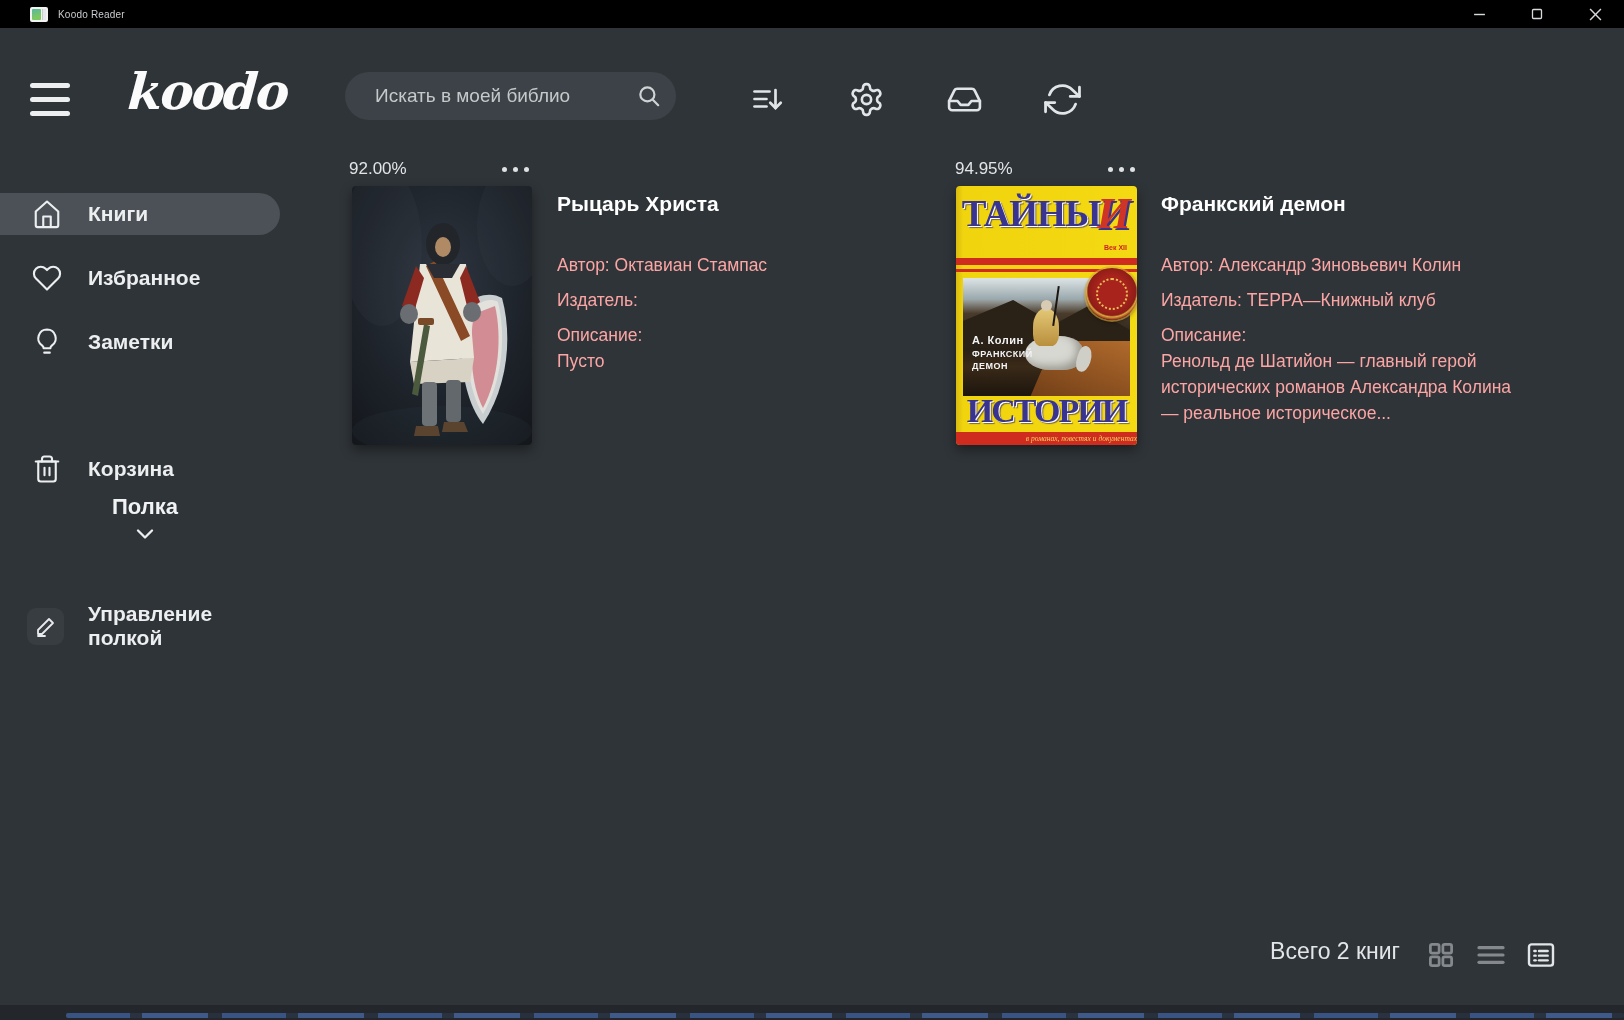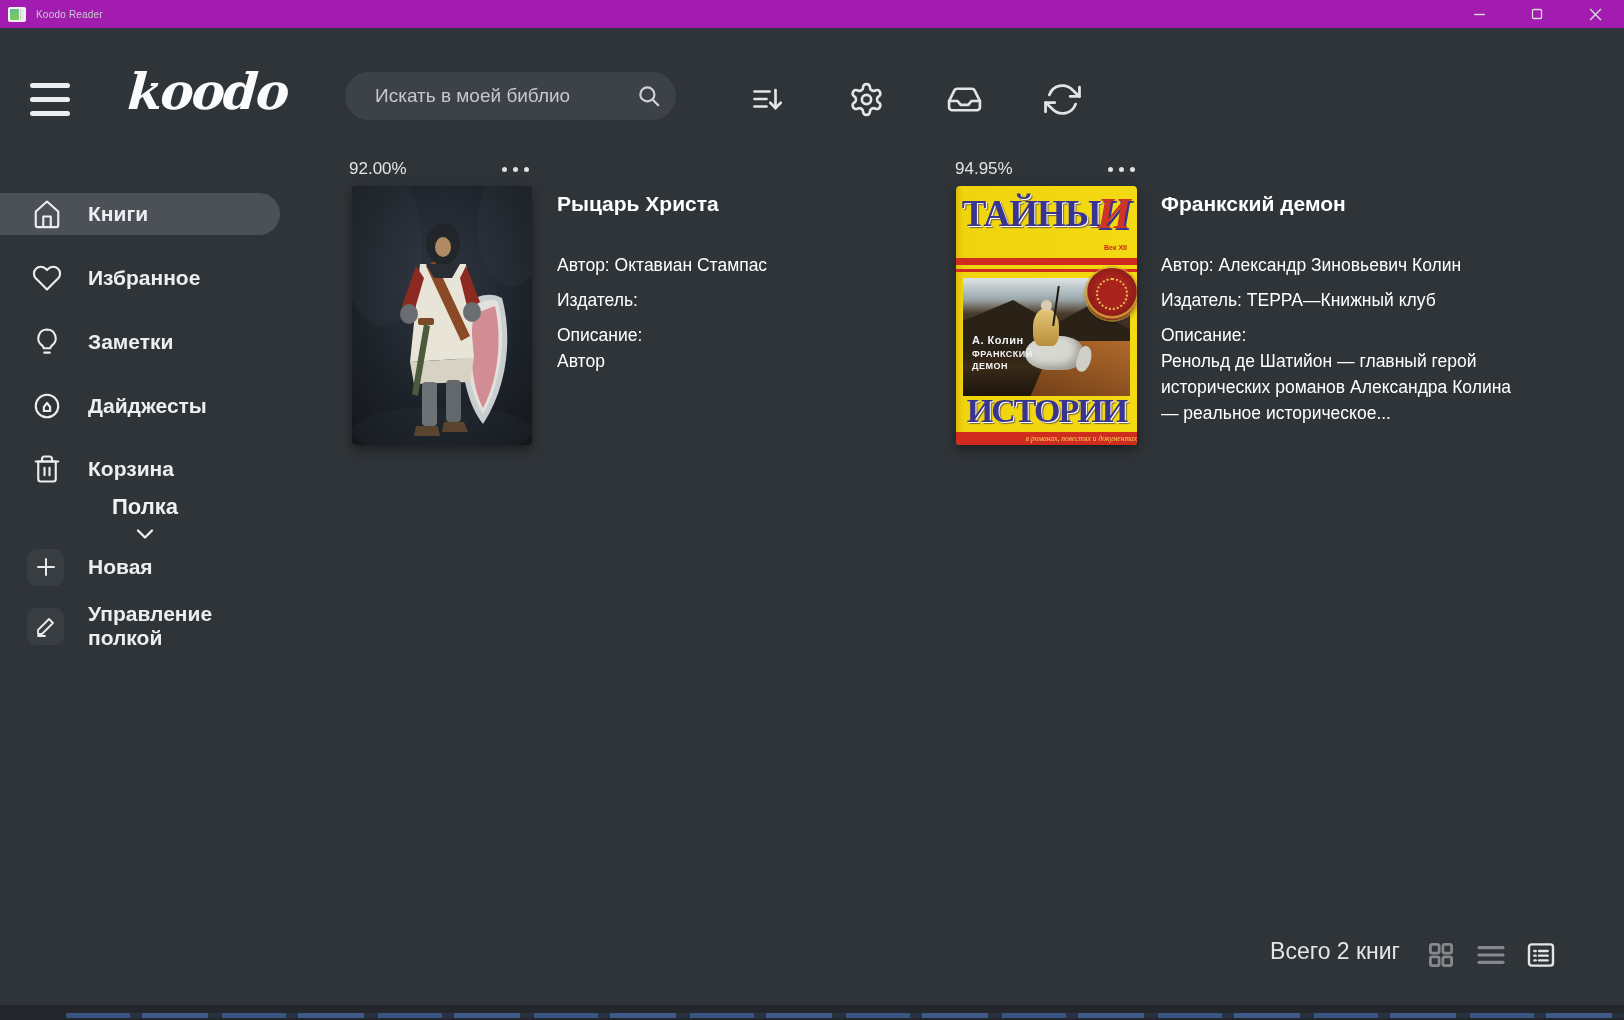--- a/index.html
+++ b/index.html
@@ -1,21 +1,21 @@
 <!DOCTYPE html>
 <html><head>
 <meta charset="utf-8">
 <style>
   * { box-sizing: border-box; }
   html,body { margin:0; padding:0; background:#17191c; }
   body { font-family:"Liberation Sans", sans-serif; }
   .app { position:relative; width:1624px; height:1020px; background:#2f3438; overflow:hidden; }
 
   
-  .titlebar { position:absolute; left:0; top:0; width:100%; height:28px; background:#a21caf; display:flex; align-items:center; }
+  .titlebar { position:absolute; left:0; top:0; width:100%; height:28px; background:#000000; display:flex; align-items:center;padding-left:22px; }
   .appicon { width:18px; height:15px; margin-left:8px; background:#f2f2f2; border-radius:2px; position:relative; overflow:hidden; }
   .appicon .pagel { position:absolute; left:2px; top:2px; width:9px; height:11px; background:linear-gradient(160deg,#57b8a0,#7ec861 70%); border-radius:1px; }
   .appicon .pager { position:absolute; right:2px; top:2px; width:4px; height:11px; background:#e5e7e8; border-left:1px solid #c9cbcc; }
   .titlebar-title { color:#c9ccce; font-size:10px; margin-left:10px; letter-spacing:.2px; }
   .win-controls { position:absolute; right:0; top:0; height:28px; display:flex; }
   .win-btn { width:58px; height:28px; display:flex; align-items:center; justify-content:center; color:#d7dadc; }
   .win-btn svg { stroke:#d7dadc; }
 
   
   .hamburger { position:absolute; left:30px; top:83px; width:40px; height:33px; display:flex; flex-direction:column; justify-content:space-between; cursor:pointer; }
@@ -46,21 +46,21 @@
 
   
   .card { position:absolute; top:156px; }
   .card-head { display:flex; align-items:center; justify-content:space-between; height:26px; margin-bottom:4px; }
   .progress { color:#e2e4e6; font-size:17px; }
   .more { display:flex; gap:6px; padding:4px; cursor:pointer; }
   .more i { width:5px; height:5px; border-radius:50%; background:#dfe1e3; }
   .cover { position:absolute; top:30px; border-radius:4px; box-shadow:0 5px 12px rgba(0,0,0,.4); overflow:hidden; cursor:pointer; }
   .meta { position:absolute; top:36px; }
   .meta .btitle { color:#ffffff; font-size:21px; font-weight:700; margin:0 0 36px 0; cursor:pointer; }
-  .meta p { margin:0 0 9px 0; color:#ffffff; font-size:17.5px; line-height:26px; }
+  .meta p { margin:0 0 9px 0; color:#fca5a5; font-size:17.5px; line-height:26px; }
   .meta .desc { margin:0; }
 
   
   .cover2 { width:181px; height:259px; background:linear-gradient(90deg,#d8ba10 0, #f0d40e 7px, #f4da12 100%); }
   .c2 { position:absolute; }
   .c2-top { left:0; top:6px; width:150px; text-align:center; font-family:"Liberation Serif", serif; font-weight:700; font-size:37px; color:#38348f; letter-spacing:-1px; text-shadow:1px 1px 0 #fff, 2px 2px 1px rgba(40,30,90,.6); }
   .c2-i { right:6px; top:2px; font-family:"Liberation Serif", serif; font-weight:700; font-style:italic; font-size:44px; color:#cf3527; text-shadow:2px 2px 0 #38348f; }
   .c2-vek { right:10px; top:58px; color:#c22; font-size:7px; font-weight:700; }
   .c2-stripe1 { left:0; top:72px; width:100%; height:7px; background:#cf2b1f; }
   .c2-stripe2 { left:0; top:83px; width:100%; height:3px; background:#cf2b1f; }
@@ -187,59 +187,40 @@
   </div>
   <div class="side-item" style="top:291px">
     <span class="ic">
       <svg width="30" height="30" viewBox="0 0 24 24" fill="none" stroke-width="1.7" stroke-linecap="round" stroke-linejoin="round">
           <path d="M12 2a7 7 0 0 0-4 12.7c.9.7 1.3 1.5 1.3 2.3h5.4c0-.8.4-1.6 1.3-2.3A7 7 0 0 0 12 2z"></path>
           <line x1="9.8" y1="20.5" x2="14.2" y2="20.5"></line>
         </svg>
     </span>
     <span class="lab">Заметки</span>
   </div>
-  <div class="side-item" style="top:355px">
-    <span class="ic">
-      <svg width="30" height="30" viewBox="0 0 24 24" fill="none" stroke-width="1.7" stroke-linecap="round" stroke-linejoin="round">
-          <circle cx="12" cy="12" r="9"></circle>
-          <path d="M9.5 16v-3.2l2.5-3.3 2.5 3.3V16z"></path>
-          <line x1="9.5" y1="16" x2="14.5" y2="16"></line>
-        </svg>
-    </span>
-    <span class="lab">Дайджесты</span>
-  </div>
   <div class="side-item" style="top:418px">
     <span class="ic">
       <svg width="30" height="30" viewBox="0 0 24 24" fill="none" stroke-width="1.7" stroke-linecap="round" stroke-linejoin="round">
           <path d="M3 6h18"></path>
           <path d="M8 6V4a2 2 0 0 1 2-2h4a2 2 0 0 1 2 2v2"></path>
           <path d="M19 6v14a2 2 0 0 1-2 2H7a2 2 0 0 1-2-2V6z"></path>
           <line x1="10" y1="11" x2="10" y2="17"></line>
           <line x1="14" y1="11" x2="14" y2="17"></line>
         </svg>
     </span>
     <span class="lab">Корзина</span>
   </div>
 
   <div class="shelf-hdr">
     <span class="lab">Полка</span>
     <svg width="28" height="28" viewBox="0 0 24 24" fill="none" stroke="#eceef0" stroke-width="2" stroke-linecap="round" stroke-linejoin="round">
         <polyline points="6 9 12 15 18 9"></polyline>
       </svg>
   </div>
 
-  <div class="shelf-act" style="top:547px; height:40px">
-    <span class="sq">
-      <svg width="24" height="24" viewBox="0 0 24 24" fill="none" stroke-width="2" stroke-linecap="round">
-          <line x1="12" y1="4" x2="12" y2="20"></line>
-          <line x1="4" y1="12" x2="20" y2="12"></line>
-        </svg>
-    </span>
-    <span class="lab">Новая</span>
-  </div>
   <div class="shelf-act" style="top:600px; height:52px">
     <span class="sq">
       <svg width="24" height="24" viewBox="0 0 24 24" fill="none" stroke-width="1.8" stroke-linecap="round" stroke-linejoin="round">
           <path d="M15 5l4 4L8 20H4v-4z"></path>
           <line x1="4" y1="22" x2="11" y2="22"></line>
         </svg>
     </span>
     <span class="lab" style="width:150px">Управление полкой</span>
   </div>
 
@@ -284,21 +265,21 @@
         <path d="M92 236 L112 236 L116 246 L90 246 Z" fill="#5a4430"></path>
         <path d="M72 138 L60 208 L66 210 L78 140 Z" fill="#4b5a3c"></path>
         <rect x="66" y="132" width="16" height="7" rx="2" fill="#7a4a28"></rect>
       </svg>
     </div>
     <div class="meta" style="left:208px; width:300px">
       <h3 class="btitle">Рыцарь Христа</h3>
       <p>Автор: Октавиан Стампас</p>
       <p>Издатель:</p>
       <p class="desc">Описание:</p>
-      <p class="desc">Автор</p>
+      <p class="desc">Пусто</p>
     </div>
   </div>
 
   <div class="card" style="left:955px; width:184px">
     <div class="card-head">
       <span class="progress">94.95%</span>
       <span class="more">
           <i></i>
           <i></i>
           <i></i>

